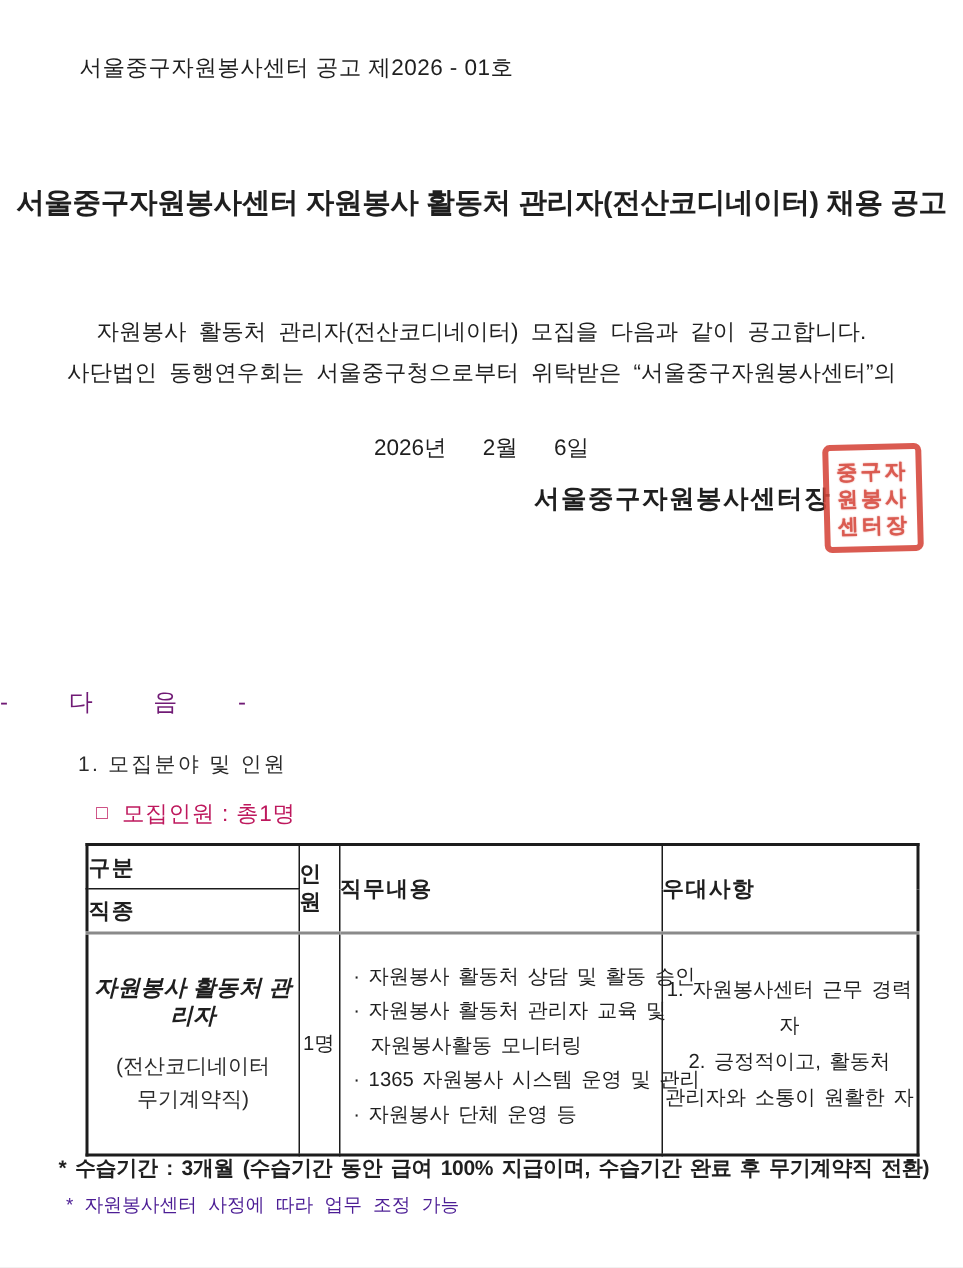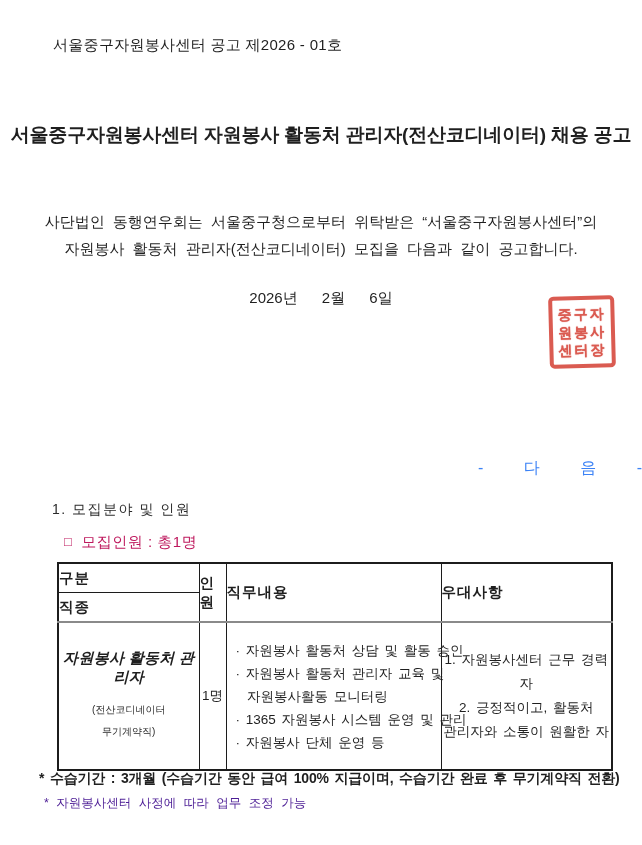--- a/index.html
+++ b/index.html
@@ -28,65 +28,66 @@
   }
   .seal {
     position:absolute; top:296px; right:27px; width:58px; height:64px;
     border:4px solid; border-radius:5px; transform:rotate(-1.5deg);
     display:flex; align-items:center; justify-content:center;
     opacity:0.88;
   }
   .seal-inner { text-align:center; font-weight:bold; font-size:14px;
     line-height:18px; letter-spacing:2px; text-shadow:0 0 1px currentColor; }
   .daum {
-    position:absolute; left:0; right:0; top:458px; text-align:right;
-    font-size:16px; word-spacing:36px; color:#3b82f6;
+    position:absolute; left:0; right:0; top:458px; text-align:left;
+    font-size:16px; word-spacing:36px; color:#701a75;
   }
   .sec-title { position:absolute; left:52px; top:501px; font-size:14px; letter-spacing:1.5px; color:#2a2a2a; }
   .sec-item  { position:absolute; left:64px; top:533px; font-size:15px; letter-spacing:0.5px; color:#be185d; }
   .sec-item .box { margin-right:9px; font-size:13px; position:relative; top:-1px; }
 
   table.recruit {
     position:absolute; left:57px; top:562px; width:554px;
     border-collapse:collapse; table-layout:fixed;
     border:2px solid #1c1c1c;
   }
   table.recruit td { border:1.5px solid #1c1c1c; padding:0; vertical-align:middle; }
   tr.hdr td { height:28px; text-align:left; font-weight:bold; font-size:14.5px; letter-spacing:1px; }
   td.inwon { white-space:pre-line; line-height:19px; }
   tr.body-row td { border-top:2.5px solid #8a8a8a; height:146px; }
   td.job-cell { text-align:center; }
   .job-title { font-weight:bold; font-size:15px; letter-spacing:0.3px; margin-bottom:5px;font-style:italic; }
-  .job-sub   { font-size:10px; line-height:22px; color:#2a2a2a;margin-top:12px; }
+  .job-sub   { font-size:14px; line-height:22px; color:#2a2a2a;margin-top:12px; }
   td.count-cell { text-align:center; font-size:13.5px;margin-top:24px; }
   td.duty-cell { font-size:13.5px; }
   .duty-wrap { padding-left:9px; line-height:23px; word-spacing:2px; }
   .duty-line { white-space:pre; }
   td.pref-cell { text-align:center; font-size:13.5px;border-radius:17px; }
   .pref-line { line-height:24px; word-spacing:2px; }
 
   .fn-bold  { position:absolute; left:39px; top:770px; font-size:14px; font-weight:bold; letter-spacing:-0.2px; word-spacing:2px; }
   .fn-small { position:absolute; left:44px; top:795px; font-size:12.5px; color:#4c1d95; word-spacing:4px; }
 </style>
 </head>
 <body>
 
 <div class="page">
 
   <div class="doc-no">서울중구자원봉사센터 공고 제2026 - 01호</div>
 
   <div class="title">서울중구자원봉사센터 자원봉사 활동처 관리자(전산코디네이터) 채용 공고</div>
 
   <div class="intro">
+    <div>자원봉사 활동처 관리자(전산코디네이터) 모집을 다음과 같이 공고합니다.</div>
     <div>사단법인 동행연우회는 서울중구청으로부터 위탁받은 “서울중구자원봉사센터”의</div>
-    <div>자원봉사 활동처 관리자(전산코디네이터) 모집을 다음과 같이 공고합니다.</div>
   </div>
 
   <div class="date-line">2026년 2월 6일</div>
 
+  <div class="signer">서울중구자원봉사센터장</div>
 
   <div class="seal" style="color:#d6453a; border-color:#d6453a;">
     <div class="seal-inner">
       <div>중구자</div>
       <div>원봉사</div>
       <div>센터장</div>
     </div>
   </div>
 
   <div class="daum">- 다 음 -</div>

